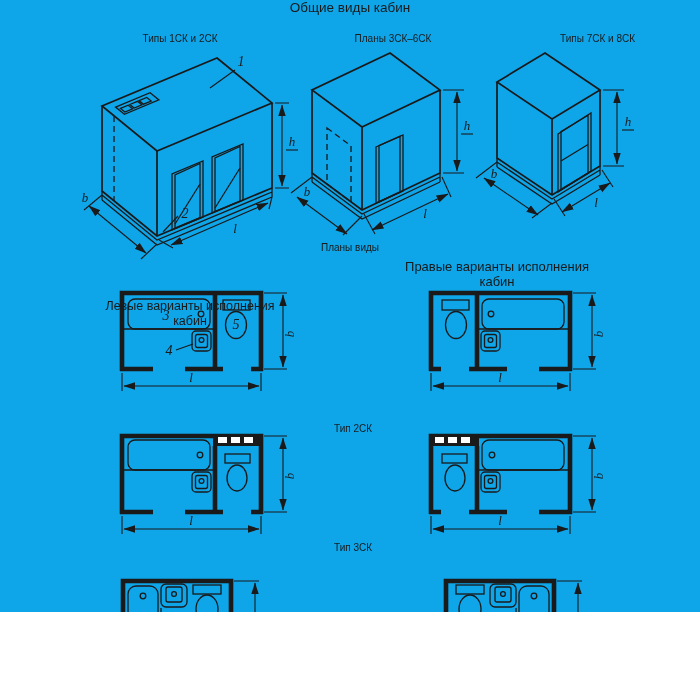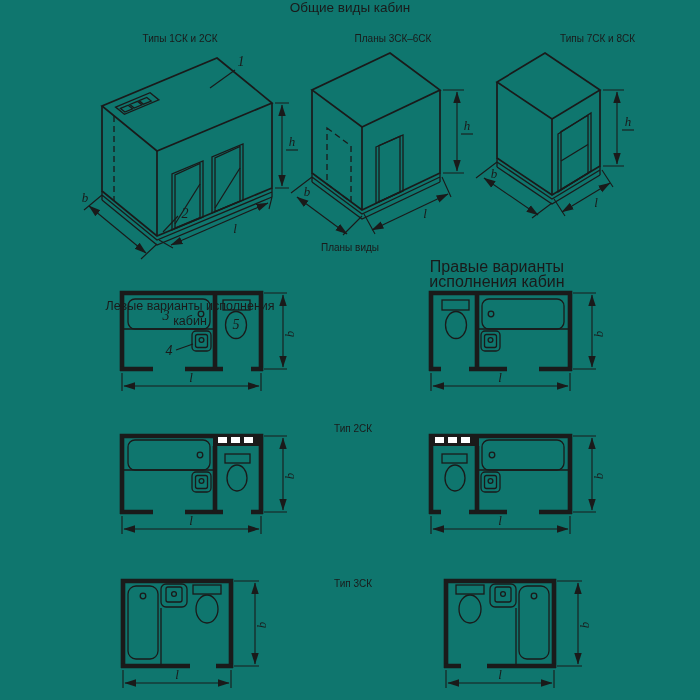--- a/index.html
+++ b/index.html
@@ -1,16 +1,16 @@
 <!DOCTYPE html>
 <html><head>
 <meta charset="utf-8">
 <style>
   html,body{margin:0;padding:0;background:#fff;}
-  #canvas{position:relative;width:700px;height:700px;background:#0f766e;overflow:hidden;
+  #canvas{position:relative;width:700px;height:612px;background:#0ea5e9;overflow:hidden;
           font-family:"Liberation Sans",sans-serif;color:#1a1a1a;text-decoration:underline;}
   .cap{position:absolute;text-align:center;font-size:10px;line-height:15px;color:#1a1a1a;}
   svg{position:absolute;overflow:visible;}
   .t{stroke:#1a1a1a;stroke-width:1.3;fill:none;stroke-linecap:butt;}
   .m{stroke:#1a1a1a;stroke-width:1.7;fill:none;stroke-linejoin:miter;}
   .w{stroke:#1a1a1a;stroke-width:4.6;fill:none;stroke-linejoin:miter;stroke-linecap:butt;}
   .d{stroke:#1a1a1a;stroke-width:1.1;fill:none;marker-start:url(#arw);marker-end:url(#arw);}
   .x{stroke:#1a1a1a;stroke-width:1.1;fill:none;}
   .dash{stroke-dasharray:6 4;}
   .ink{fill:#1a1a1a;stroke:none;}
@@ -144,21 +144,21 @@
     <g>
       <path class="x" d="M141,44 L162,44 M141,120 L162,120"></path>
       <path class="d" d="M155,46 L155,118"></path>
       <text class="dl" x="166" y="80">h</text>
       <path class="x" d="M160,84 L172,84"></path>
     </g>
   </svg>
 
   <div class="cap" style="left:275px;top:240px;width:150px;">Планы виды</div>
   <div class="cap" style="left:90px;top:259px;width:200px;font-size:12.5px;margin-top:40px;">Левые варианты исполнения кабин</div>
-  <div class="cap" style="left:397px;top:259px;width:200px;font-size:16px;">Правые варианты исполнения кабин</div>
+  <div class="cap" style="left:397px;top:259px;width:200px;font-size:13px;">Правые варианты исполнения кабин</div>
 
 
   <svg style="left:113px;top:287px;" width="190" height="112" viewBox="0 0 190 112">
     <path class="w" d="M9,84 L9,6 L148,6 L148,84"></path>
     <path class="w" d="M7,82 L40,82 M72,82 L110,82 M138,82 L150,82"></path>
     <path class="w" d="M102,8 L102,82"></path>
     <g>
       <rect class="t" x="15" y="12" width="82" height="30" rx="7"></rect>
       <circle class="t" cx="88" cy="27" r="2.8"></circle>
       <path class="t" d="M11,42 L100,42"></path>
@@ -285,21 +285,21 @@
       <path class="d" d="M170,8 L170,80"></path>
       <text class="dl" transform="translate(181,46) rotate(-90)">b</text>
     </g>
     <g>
       <path class="x" d="M9,86 L9,104 M148,86 L148,104"></path>
       <path class="d" d="M11,99 L146,99"></path>
       <text class="dl" x="78" y="95">l</text>
     </g>
   </svg>
 
-  <div class="cap" style="left:278px;top:540px;width:150px;margin-top:36px;">Тип 3СК</div>
+  <div class="cap" style="left:278px;top:540px;width:150px;">Тип 3СК</div>
 
   <svg style="left:113px;top:574px;" width="185" height="122" viewBox="0 0 185 122">
     <path class="w" d="M10,94 L10,7 L118,7 L118,94"></path>
     <path class="w" d="M8,92 L77,92 M103,92 L120,92"></path>
     <g>
       <rect class="t" x="15" y="12" width="30" height="73" rx="8"></rect>
       <circle class="t" cx="30" cy="22" r="2.8"></circle>
       <path class="t" d="M48,34 L48,92"></path>
     </g>
     <g>

